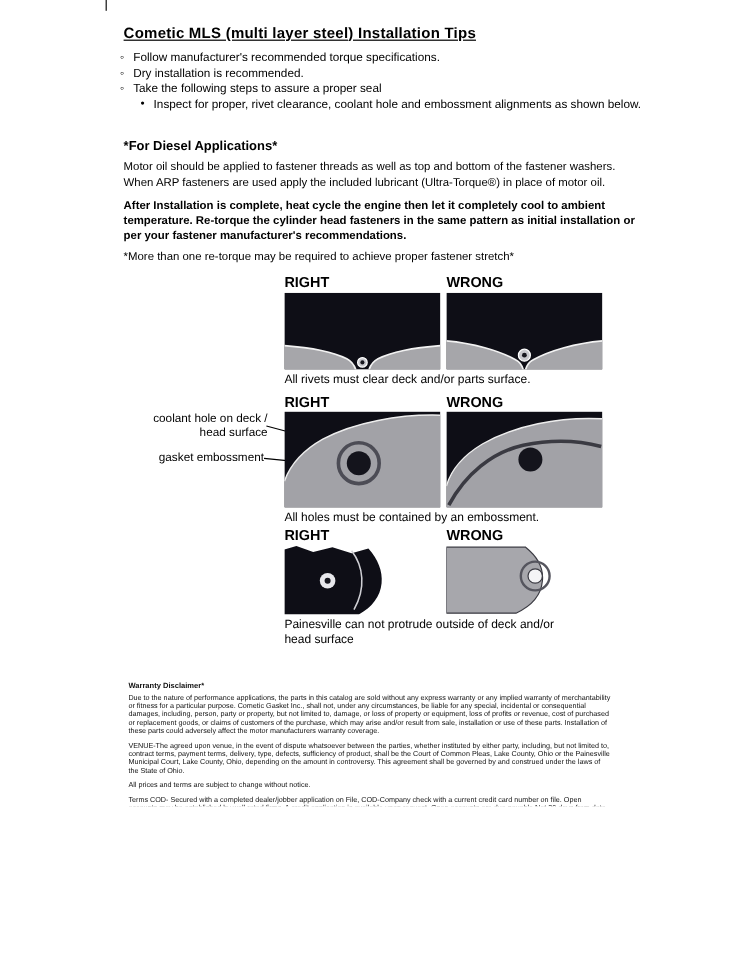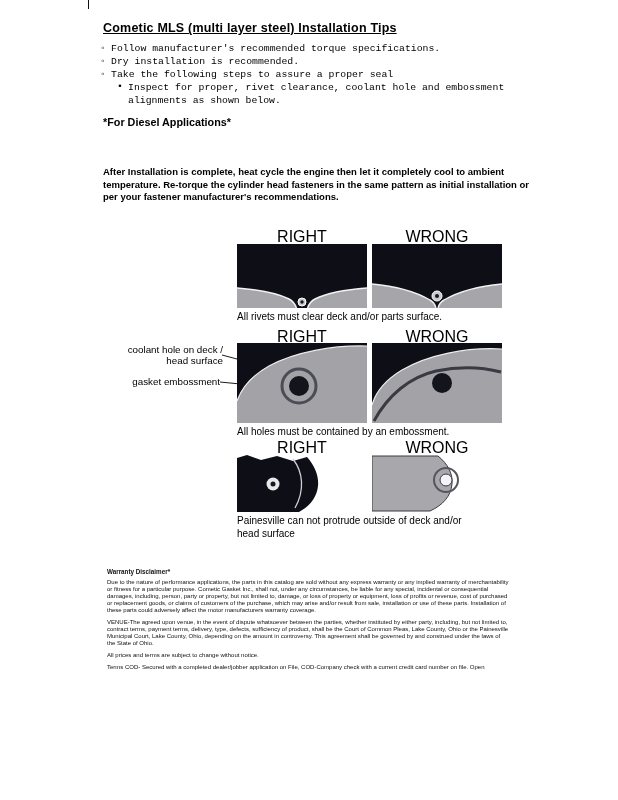--- a/index.html
+++ b/index.html
@@ -9,34 +9,34 @@
   }
   .abs { position:absolute; }
 
   .crop-mark { left:88px; top:0; width:1px; height:9px; background:#111; }
 
   .doc-title {
     left:103px; top:21px; font-size:12.5px; font-weight:bold;
     text-decoration:underline; letter-spacing:.2px;
   }
 
-  .tips { left:100px; top:42px; width:440px; font-size:9.8px; line-height:13px;font-family:Liberation Mono, monospace; }
+  .tips { left:100px; top:42px; width:440px; font-size:9.8px; line-height:13px; }
   .tips .tip { position:relative; padding-left:11px; }
   .tips .tip::before { content:"◦"; position:absolute; left:0; top:0; }
   .tips .subtips { margin-left:17px; }
   .tips .subtip { position:relative; padding-left:11px; }
   .tips .subtip::before { content:"•"; position:absolute; left:0; top:-1px; }
 
   .diesel-heading { left:103px; top:116px; font-size:10.8px; font-weight:bold; }
   .body-para { left:103px; width:432px; font-size:9.5px; line-height:12.6px; }
   .para-oil { top:134px; }
   .para-heat { top:166px;font-weight:bold; }
   .para-note { top:209px; }
 
-  .fig-label { width:130px; text-align:center; font-size:16px; }
+  .fig-label { width:130px; font-size:12px;font-weight:bold; }
   .row1-label { top:228px; }
   .row2-label { top:328px; }
   .row3-label { top:439px; }
   .col-right { left:237px; }
   .col-wrong { left:372px; }
 
   .fig { display:block; }
   .row1-fig { top:244px; }
   .row2-fig { top:343px; }
   .row3-fig { top:454px; }
@@ -70,21 +70,23 @@
     <div class="tip">Follow manufacturer's recommended torque specifications.</div>
     <div class="tip">Dry installation is recommended.</div>
     <div class="tip">Take the following steps to assure a proper seal</div>
     <div class="subtips">
       <div class="subtip">Inspect for proper, rivet clearance, coolant hole and embossment alignments as shown below.</div>
     </div>
   </div>
 
   <div class="abs diesel-heading">*For Diesel Applications*</div>
 
+  <div class="abs body-para para-oil">Motor oil should be applied to fastener threads as well as top and bottom of the fastener washers. When ARP fasteners are used apply the included lubricant (Ultra-Torque®) in place of motor oil.</div>
   <div class="abs body-para para-heat">After Installation is complete, heat cycle the engine then let it completely cool to ambient temperature. Re-torque the cylinder head fasteners in the same pattern as initial installation or per your fastener manufacturer's recommendations.</div>
+  <div class="abs body-para para-note">*More than one re-torque may be required to achieve proper fastener stretch*</div>
 
   <div class="abs fig-label row1-label col-right">RIGHT</div>
   <div class="abs fig-label row1-label col-wrong">WRONG</div>
 
   <svg class="abs fig row1-fig col-right" width="130" height="64" viewBox="0 0 130 64">
     <rect width="130" height="64" fill="#0e0e16"></rect>
     <path d="M0,64 L0,44 C20,45.5 40,49 52,55 C55,56.5 58,60 59.5,64 Z" fill="#a6a6aa"></path>
     <path d="M130,64 L130,44 C110,45.5 90,49 78,55 C75,56.5 72,60 70.5,64 Z" fill="#a6a6aa"></path>
     <path d="M0,44 C20,45.5 40,49 52,55 C55,56.5 58,60 59.5,64" fill="none" stroke="#f2f2f2" stroke-width="1.4"></path>
     <path d="M130,44 C110,45.5 90,49 78,55 C75,56.5 72,60 70.5,64" fill="none" stroke="#f2f2f2" stroke-width="1.4"></path>

